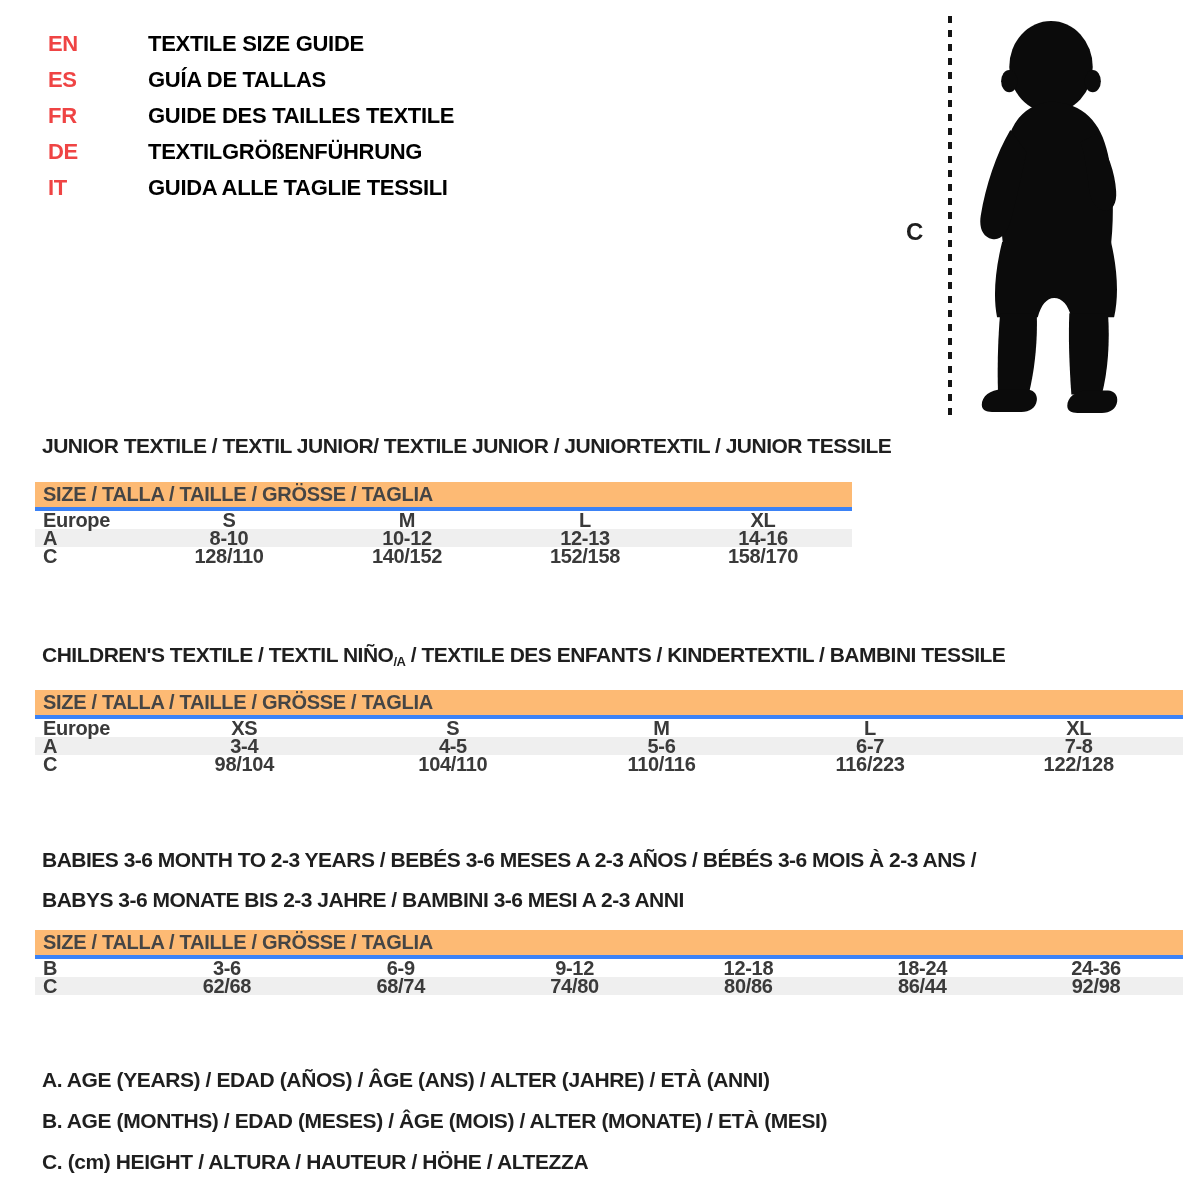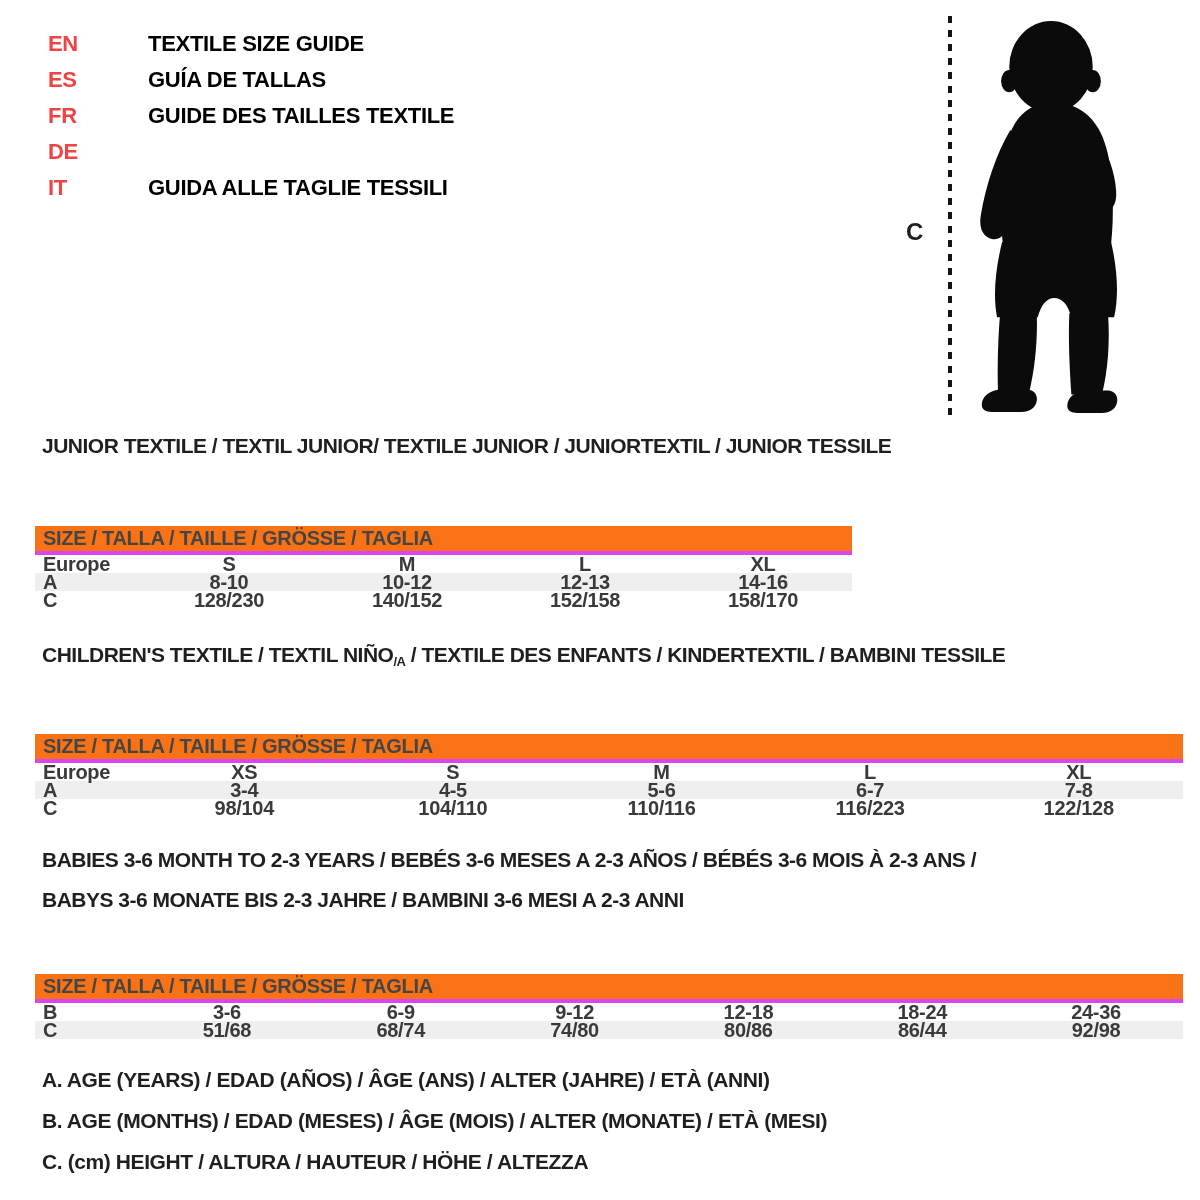--- a/index.html
+++ b/index.html
@@ -20,22 +20,22 @@
     background:repeating-linear-gradient(to bottom,#141414 0 7px,transparent 7px 14px);}
   .height-label{left:906px;top:218px;font-weight:700;font-size:24px;color:#1e1e1e;}
   .silhouette{left:958px;top:16px;}
 
   
   .section-title{font-weight:700;font-size:21px;letter-spacing:-0.5px;color:#1f1f1f;white-space:nowrap;}
   .sub{font-size:13px;position:relative;top:4px;letter-spacing:-0.5px;}
 
   
   .size-table{position:absolute;font-size:20px;font-weight:700;letter-spacing:-0.3px;color:#3a3a3a;}
-  .thead{background:#f97316;border-bottom:4px solid #d946ef;height:25px;line-height:25px;
-    padding-left:8px;color:#454545;font-size:20px;white-space:nowrap;margin-top:44px;}
+  .thead{background:#fdba74;border-bottom:4px solid #3b82f6;height:25px;line-height:25px;
+    padding-left:8px;color:#454545;font-size:20px;white-space:nowrap;}
   .trow{display:flex;height:18px;align-items:center;}
   .trow.shaded{background:#efefef;}
   .tcell{flex:1;text-align:center;white-space:nowrap;}
   .tcell.first{flex:0 0 97px;text-align:left;padding-left:8px;}
 
   
   .footnote-line{font-weight:700;font-size:21px;letter-spacing:-0.4px;height:41px;color:#1f1f1f;white-space:nowrap;}
 </style>
 </head>
 <body>
@@ -48,20 +48,21 @@
   <div class="lang-row">
     <span class="lang-code">ES</span>
     <span class="lang-label">GUÍA DE TALLAS</span>
   </div>
   <div class="lang-row">
     <span class="lang-code">FR</span>
     <span class="lang-label">GUIDE DES TAILLES TEXTILE</span>
   </div>
   <div class="lang-row">
     <span class="lang-code">DE</span>
+    <span class="lang-label">TEXTILGRÖßENFÜHRUNG</span>
   </div>
   <div class="lang-row">
     <span class="lang-code">IT</span>
     <span class="lang-label">GUIDA ALLE TAGLIE TESSILI</span>
   </div>
 </div>
 
 <div class="abs height-line"></div>
 <div class="abs height-label">C</div>
 <svg class="abs silhouette" width="186" height="402" viewBox="0 0 180 395" xmlns="http://www.w3.org/2000/svg">
@@ -93,21 +94,21 @@
       </div>
       <div class="trow shaded">
         <div class="tcell first">A</div>
         <div class="tcell">8-10</div>
         <div class="tcell">10-12</div>
         <div class="tcell">12-13</div>
         <div class="tcell">14-16</div>
       </div>
       <div class="trow">
         <div class="tcell first">C</div>
-        <div class="tcell">128/230</div>
+        <div class="tcell">128/110</div>
         <div class="tcell">140/152</div>
         <div class="tcell">152/158</div>
         <div class="tcell">158/170</div>
       </div>
     </div>
 </div>
 
 <div class="abs section-title" style="left:42px;top:643px;">
   <span>CHILDREN'S TEXTILE / TEXTIL NIÑO</span><span class="sub">/A</span><span> / TEXTILE DES ENFANTS / KINDERTEXTIL / BAMBINI TESSILE</span>
 </div>
@@ -150,21 +151,21 @@
         <div class="tcell first">B</div>
         <div class="tcell">3-6</div>
         <div class="tcell">6-9</div>
         <div class="tcell">9-12</div>
         <div class="tcell">12-18</div>
         <div class="tcell">18-24</div>
         <div class="tcell">24-36</div>
       </div>
       <div class="trow shaded">
         <div class="tcell first">C</div>
-        <div class="tcell">51/68</div>
+        <div class="tcell">62/68</div>
         <div class="tcell">68/74</div>
         <div class="tcell">74/80</div>
         <div class="tcell">80/86</div>
         <div class="tcell">86/44</div>
         <div class="tcell">92/98</div>
       </div>
     </div>
 </div>
 
 <div class="abs" style="left:42px;top:1068px;">

